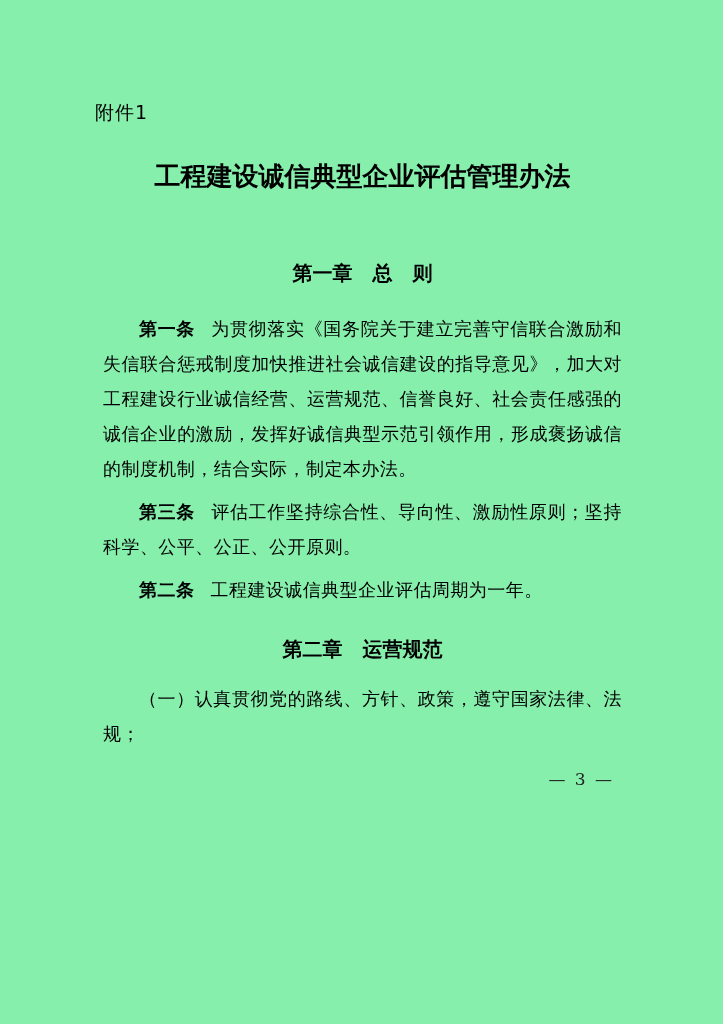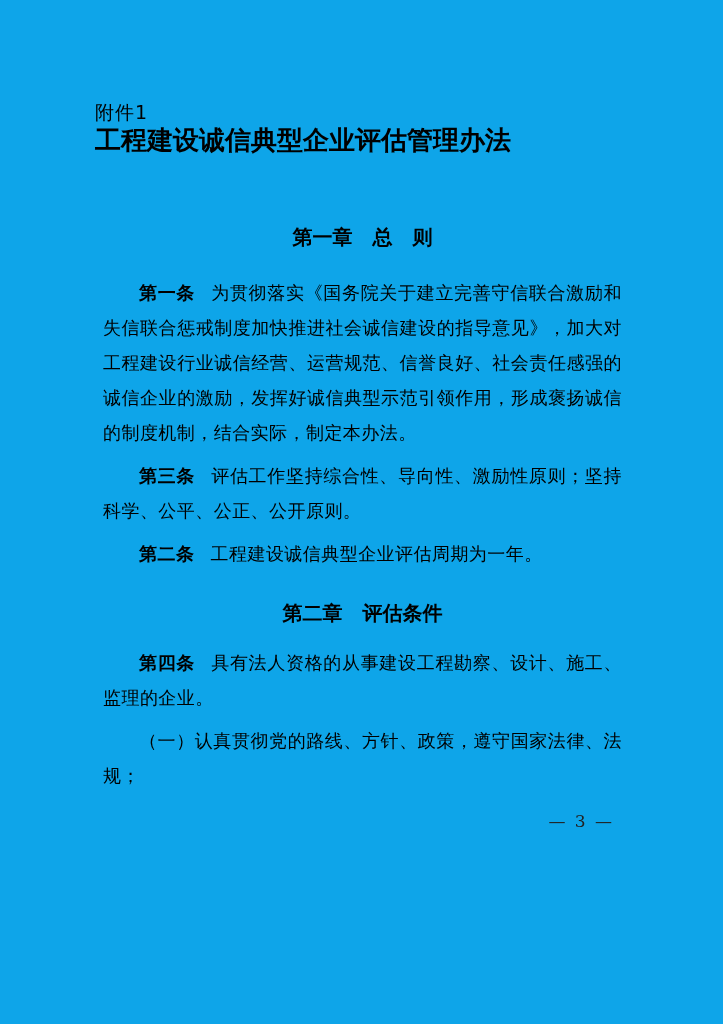--- a/index.html
+++ b/index.html
@@ -1,33 +1,35 @@
 <!DOCTYPE html>
 <html><head>
 <meta charset="utf-8">
 <style>
   html, body { margin: 0; padding: 0; background: #ffffff; }
   .page {
     position: relative;
     width: 723px;
     height: 1024px;
-    background: #0ea5e9;
+    background: #86efac;
     color: #000000;
     box-sizing: border-box;
     padding: 101px 93px 0 95px;
     font-family: "DejaVu Serif", "Liberation Serif", serif;
     overflow: hidden;
   }
   .attachment {
     font-family: "DejaVu Sans", "Liberation Sans", sans-serif;
     font-size: 19px;
     line-height: 22px;
     letter-spacing: 1px;
   }
   .title {
+    margin-top: 36px;
+    text-align: center;
     font-weight: bold;
     font-size: 26px;
     line-height: 34px;
     font-family: "DejaVu Serif", "Liberation Serif", serif;
   }
   .chapter-heading {
     text-align: center;
     font-weight: bold;
     font-size: 20px;
     line-height: 28px;
@@ -74,25 +76,22 @@
   </p>
 
   <p class="para">
     <span class="article-label">第三条</span><span>评估工作坚持综合性、导向性、激励性原则；坚持科学、公平、公正、公开原则。</span>
   </p>
 
   <p class="para">
     <span class="article-label">第二条</span><span>工程建设诚信典型企业评估周期为一年。</span>
   </p>
 
-  <div class="chapter-heading ch2">第二章　评估条件</div>
+  <div class="chapter-heading ch2">第二章　运营规范</div>
 
-  <p class="para">
-    <span class="article-label">第四条</span><span>具有法人资格的从事建设工程勘察、设计、施工、监理的企业。</span>
-  </p>
 
 
   <p class="para">（一）认真贯彻党的路线、方针、政策，遵守国家法律、法规；</p>
 
 
   <div class="footer">— 3 —</div>
 
 </div>
 
 </body></html>

